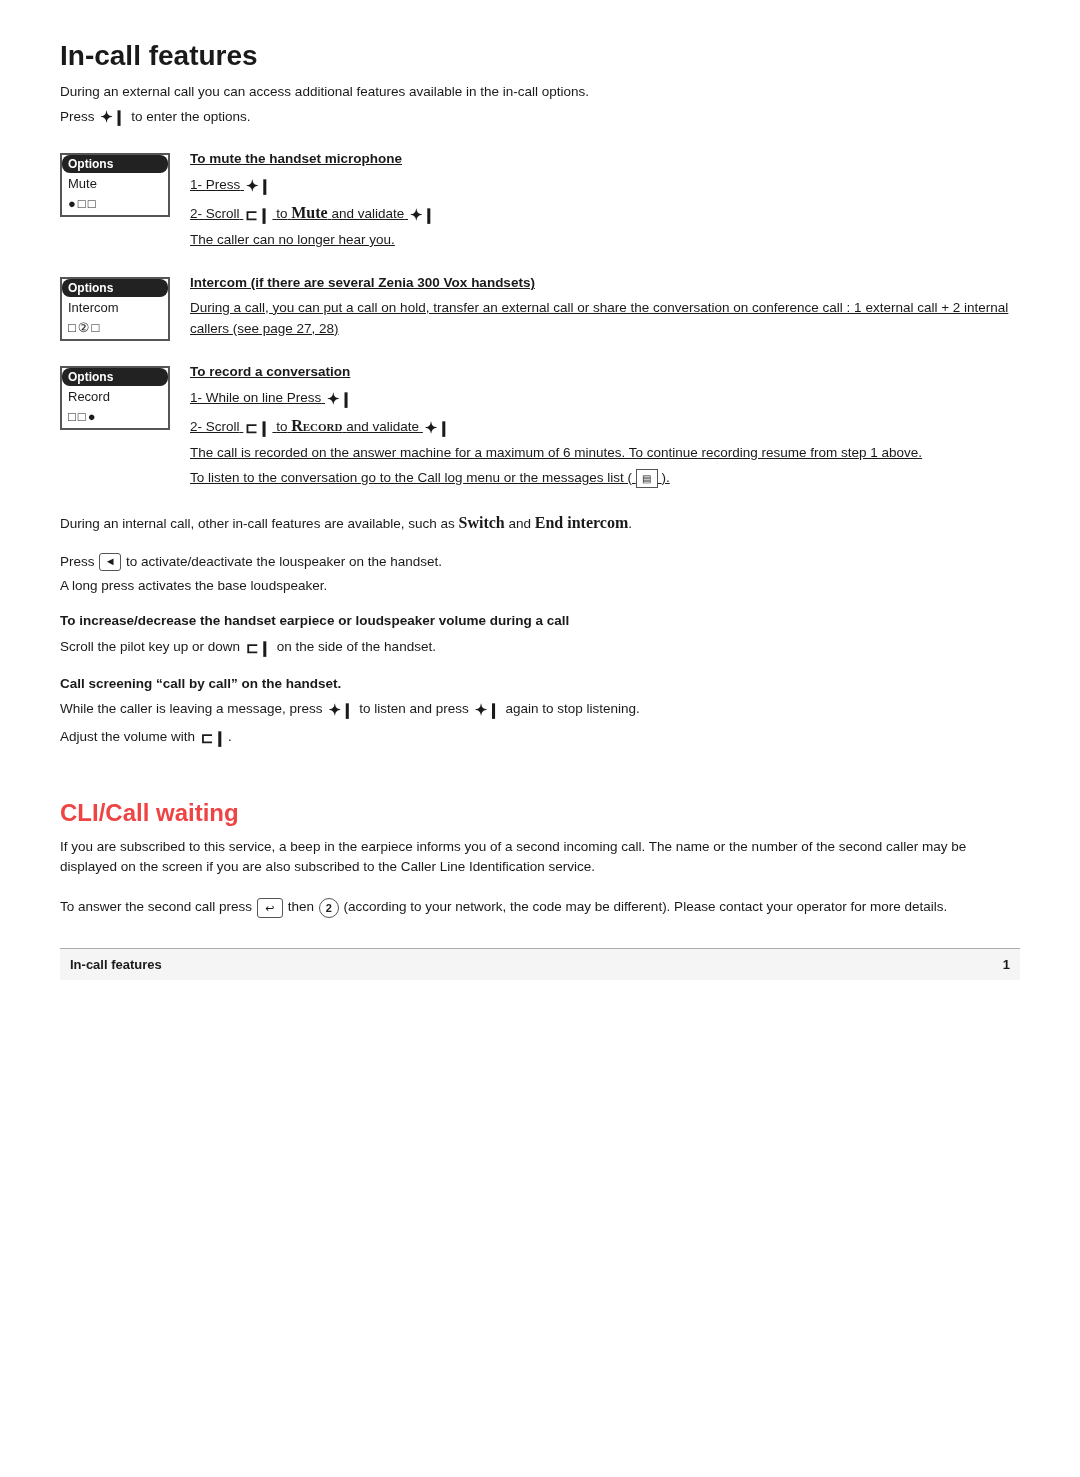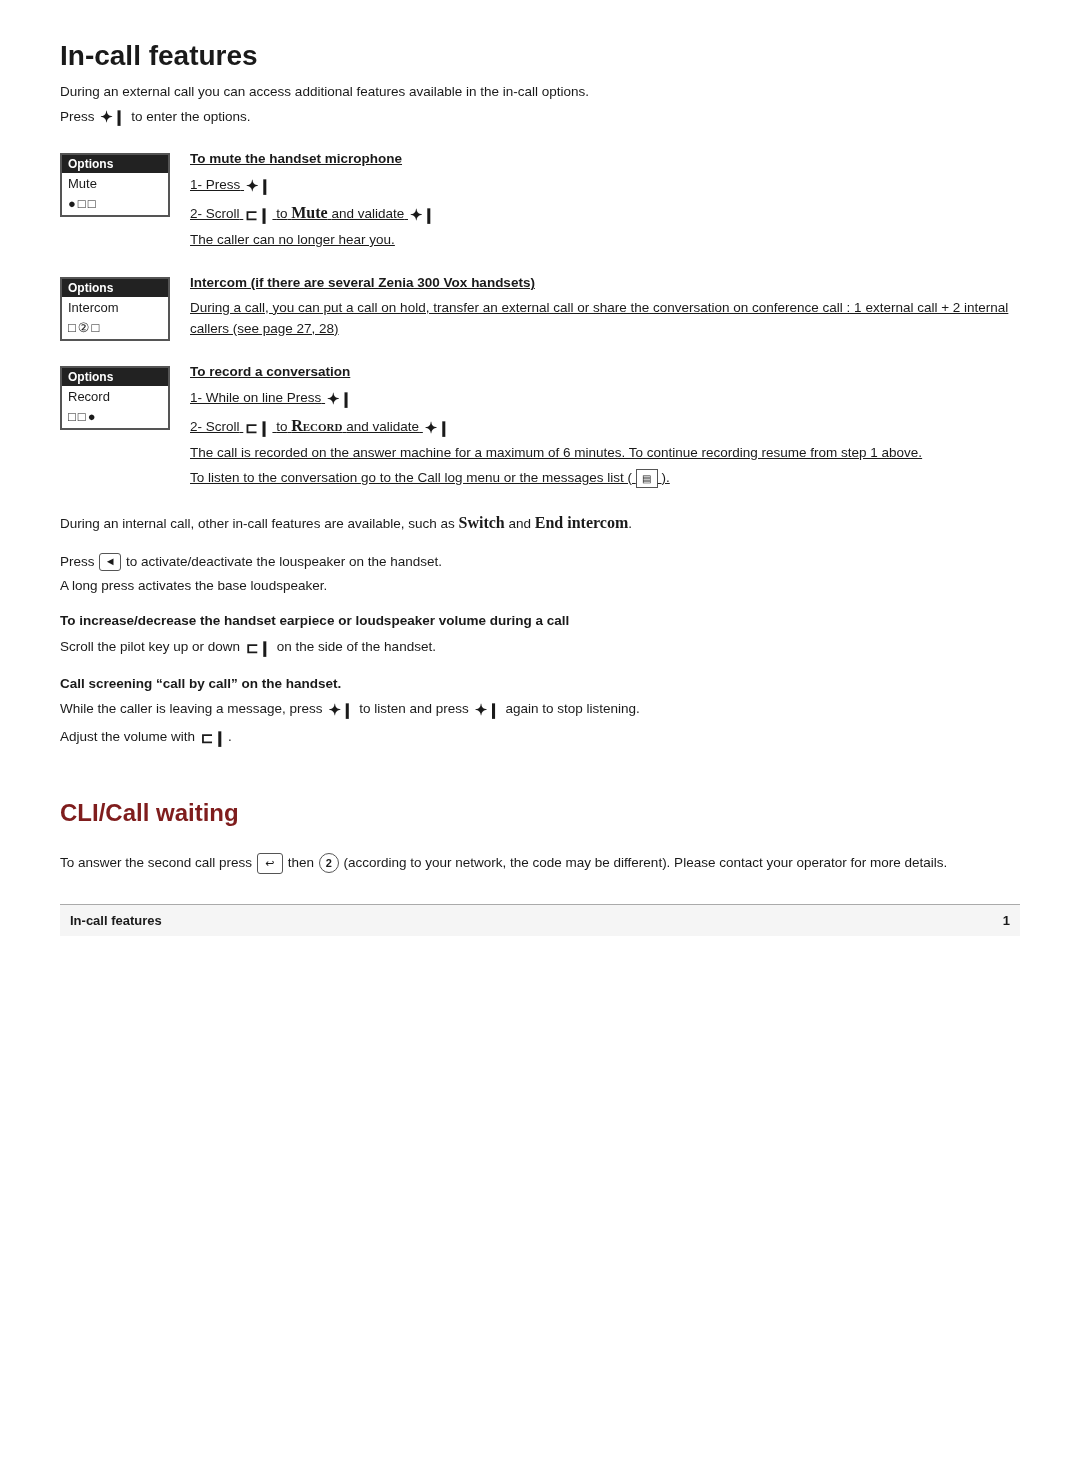--- a/index.html
+++ b/index.html
@@ -17,21 +17,21 @@
       font-size: 28px;
       font-weight: bold;
       margin-bottom: 10px;
       color: #1a1a1a;
     }
 
     h2.section-title {
       font-size: 24px;
       font-weight: bold;
       margin-bottom: 10px;
-      color: #7f1d1d;
+      color: #ef4444;
     }
 
     .intro-text {
       font-size: 13.5px;
       margin-bottom: 4px;
       line-height: 1.5;
     }
 
     .feature-block {
       display: flex;
@@ -49,20 +49,21 @@
       flex-shrink: 0;
       margin-top: 4px;
     }
 
     .options-box .options-header {
       background: #222;
       color: #fff;
       font-weight: bold;
       font-size: 12px;
       padding: 2px 6px;
+      border-radius: 8px;
     }
 
     .options-box .options-item {
       padding: 3px 6px;
       font-size: 13px;
       color: #1a1a1a;
     }
 
     .options-box .options-dots {
       padding: 2px 6px 4px 6px;
@@ -340,20 +341,21 @@
     <span>Adjust the volume with</span>
     <span class="pilot-key">⊏❙</span>.
   </p>
 </div>
 
 <br>
 
 
 <div class="cli-section">
   <h2 class="section-title">CLI/Call waiting</h2>
+  <p class="intro-text">If you are subscribed to this service, a beep in the earpiece informs you of a second incoming call. The name or the number of the second caller may be displayed on the screen if you are also subscribed to the Caller Line Identification service.</p>
   <br>
   <p class="intro-text">
     <span>To answer the second call press</span>
     <span class="menu-key">↩</span>
     <span>then</span>
     <span class="circle-key">2</span>
     <span>(according to your network, the code may be different). Please contact your operator for more details.</span>
   </p>
 </div>
 

